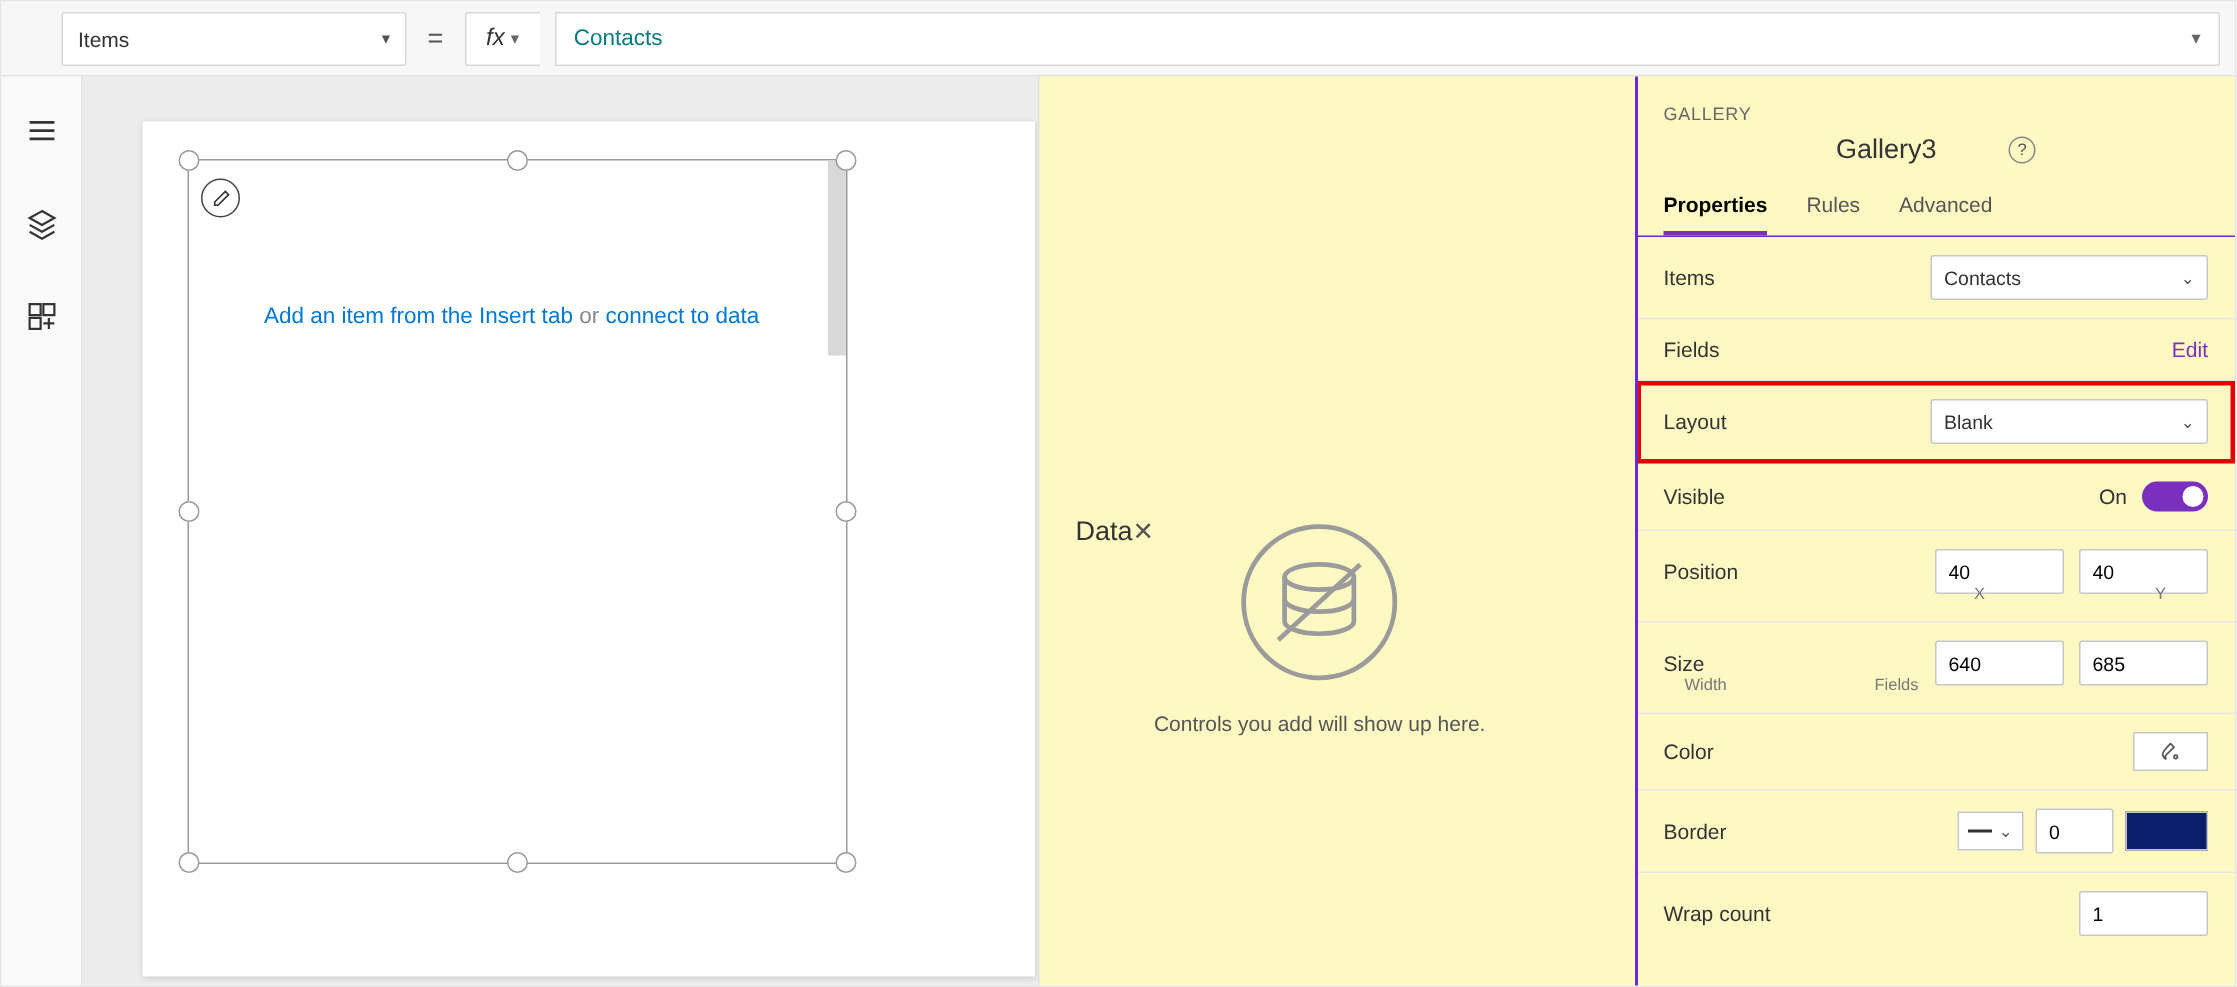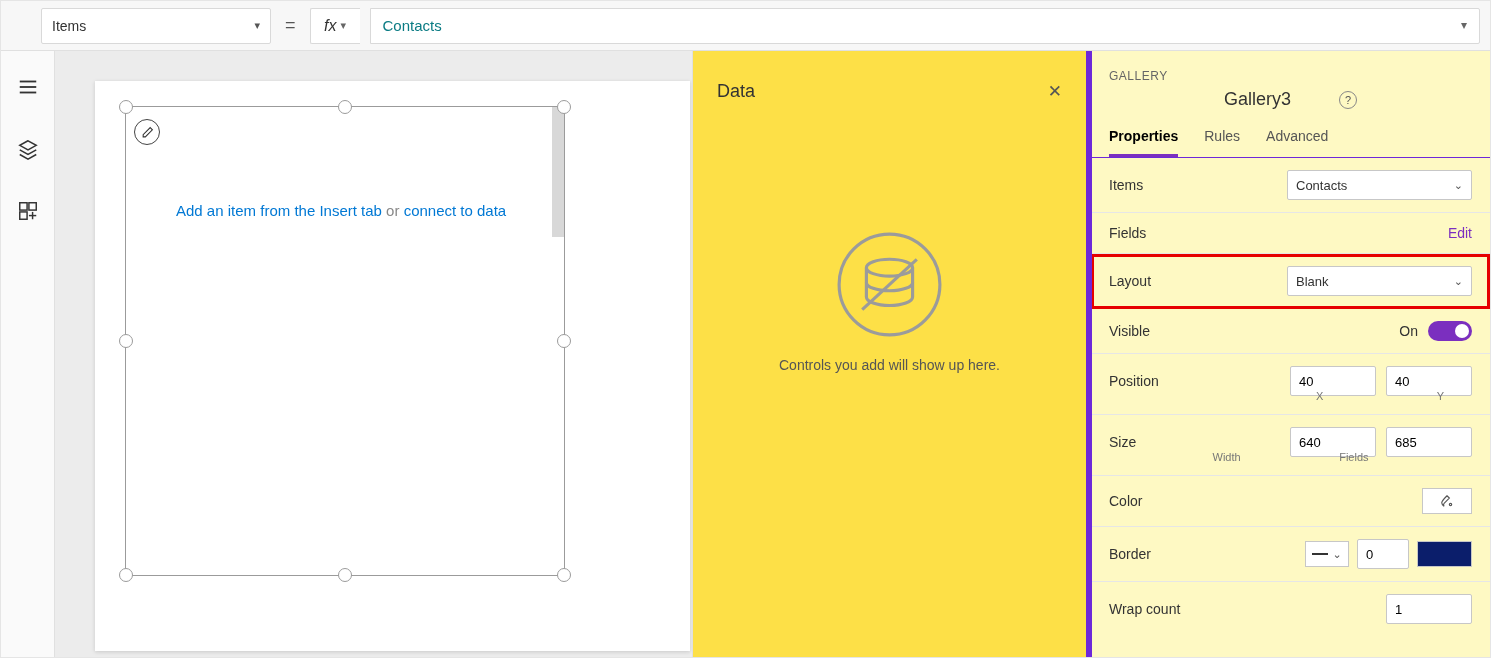--- a/index.html
+++ b/index.html
@@ -21,21 +21,21 @@
   
   .canvas-wrap { flex:1; position:relative; background:#ececec; }
   .page { position:absolute; left:40px; top:30px; width:595px; height:570px; background:#fff; box-shadow:0 1px 4px rgba(0,0,0,0.15);}
   .gal { position:absolute; left:30px; top:25px; width:440px; height:470px; border:1px solid #9b9b9b; }
   .gal-scroll { position:absolute; right:0; top:0; width:12px; height:130px; background:#d8d8d8;}
   .edit-badge { position:absolute; left:8px; top:12px; width:26px; height:26px; border:1.5px solid #444; border-radius:50%; display:flex; align-items:center; justify-content:center; background:#fff;}
   .gal-hint { position:absolute; left:50px; top:95px; font-size:15px; color:#0078d4;}
   .gal-hint .muted { color:#888;}
   .handle { position:absolute; width:14px; height:14px; border:1px solid #9b9b9b; border-radius:50%; background:#fff;}
   
-  .data-pane { position:absolute; top:0; left:637px; width:400px; height:100%; background:#fde047; border-left:1px solid #e0e0e0; border-right:6px solid #6d28d9; display:flex; flex-direction:column; padding:30px 24px;}
+  .data-pane { position:absolute; top:0; left:637px; width:400px; height:100%; background:#fef9c3; border-left:1px solid #e0e0e0; border-right:2px solid #6d28d9; display:flex; flex-direction:row; padding:30px 24px;}
   .data-pane .hdr { display:flex; justify-content:space-between; align-items:center; font-size:18px; color:#333;}
   .data-pane .close { font-size:17px; color:#555; cursor:pointer;}
   .empty { flex:0 0 auto; margin-top:130px; display:flex; flex-direction:column; align-items:center; gap:20px; color:#666;justify-content:center;}
   .empty svg { color:#9b9b9b;}
   .empty-text { font-size:14px; color:#555;}
   
   .right { width:400px; border-left:1px solid #e0e0e0; background:#fef9c3; display:flex; flex-direction:column; overflow:hidden;}
   .right-hdr { padding:18px 18px 0 18px;}
   .right-hdr .type { font-size:12px; color:#666; letter-spacing:.5px;}
   .right-hdr .name-row { display:flex; justify-content:center; align-items:center; margin-top:6px;gap:48px;}
@@ -200,21 +200,21 @@
             <span>Y</span>
           </div>
         </div>
         <div class="prop-row" style="border:none;padding-bottom:2px">
           <span>Size</span>
           <div class="num-pair">
             <input class="num" value="640" style="">
             <input class="num" value="685" style="">
           </div>
         </div>
-        <div class="prop-row" style="padding-top:0;justify-content:center">
+        <div class="prop-row" style="padding-top:0;justify-content:flex-start">
           <div class="sub-labels" style="padding:0 14px">
             <span>Width</span>
             <span>Fields</span>
           </div>
         </div>
         <div class="prop-row">
           <span>Color</span>
           <div class="color-swatch">
             <svg width="14" height="14" viewBox="0 0 24 24" fill="none" stroke="#555" stroke-width="2">
                 <path d="M7 21s-4-3-4-6 4-7 9-12c2 2 4 4 4 4l-9 9c0 0-2 2 0 5z"></path>

